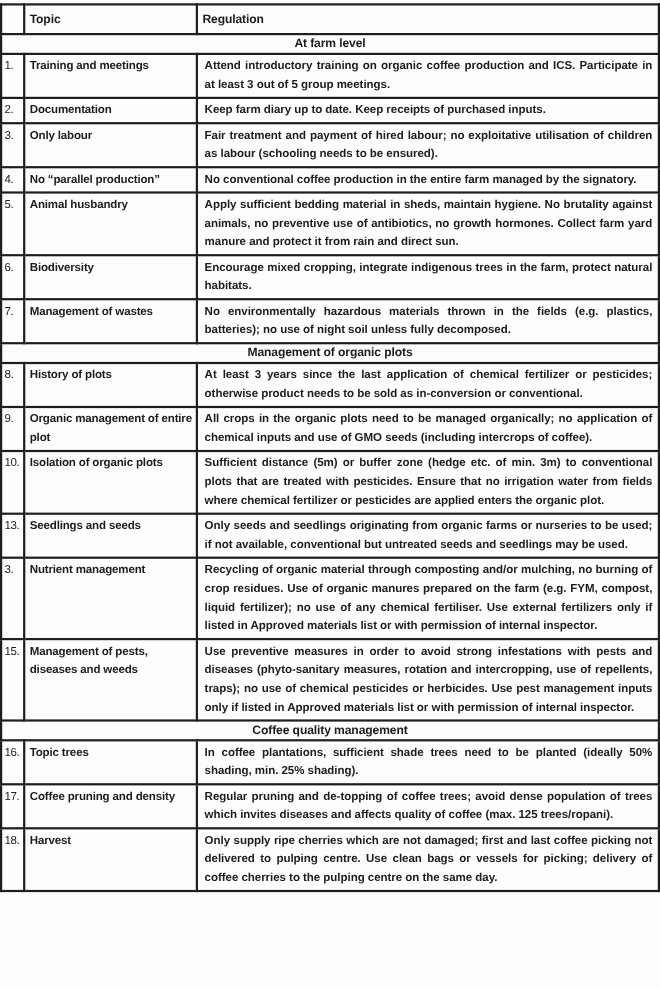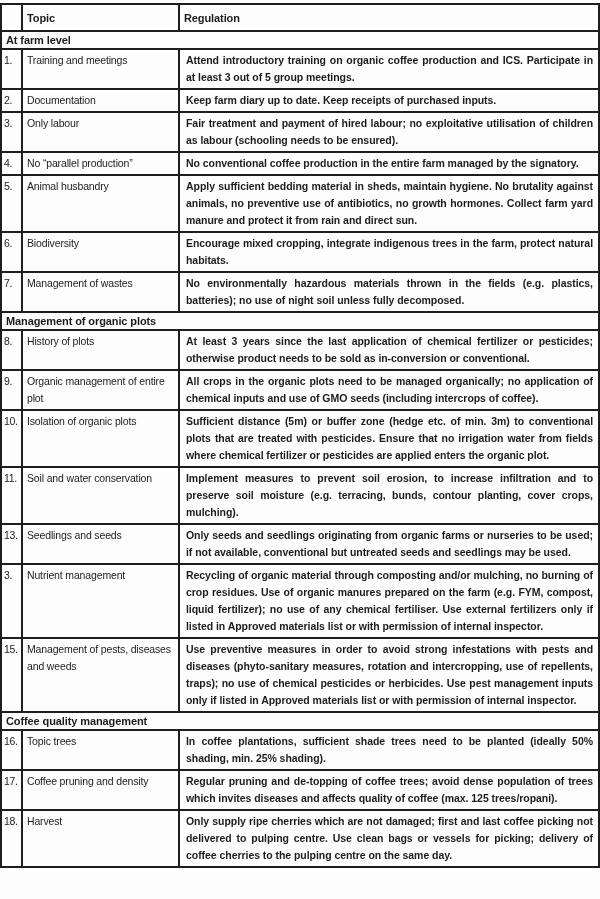--- a/index.html
+++ b/index.html
@@ -41,30 +41,31 @@
     padding: 7px 4px 6px 4px;
     letter-spacing: -0.1px;
   }
   tr.head td.num { padding: 7px 1px 6px 2px; }
   
   tr.section td {
     font-weight: bold;
     font-size: 11px;
     padding: 2px 4px 2px 4px;
     letter-spacing: -0.1px;
+    text-align: center;
   }
   
   td.num {
     font-size: 10.5px;
     padding: 2px 1px 2px 2px;
     line-height: 16px;
     letter-spacing: -0.3px;
   }
   td.topic {
-    font-weight: normal;
+    font-weight: bold;
     font-size: 10.5px;
     padding: 2px 3px 2px 4px;
     line-height: 16.5px;
     letter-spacing: -0.15px;
   }
   td.reg {
     font-size: 10.5px;
     text-align: justify;
     padding: 2px 5px 2px 6px;
     line-height: 17px;
@@ -140,25 +141,20 @@
         <td class="num">9.</td>
         <td class="topic">Organic management of entire plot</td>
         <td class="reg">All crops in the organic plots need to be managed organically; no application of chemical inputs and use of GMO seeds (including intercrops of coffee).</td>
       </tr>
       <tr>
         <td class="num">10.</td>
         <td class="topic">Isolation of organic plots</td>
         <td class="reg">Sufficient distance (5m) or buffer zone (hedge etc. of min. 3m) to conventional plots that are treated with pesticides. Ensure that no irrigation water from fields where chemical fertilizer or pesticides are applied enters the organic plot.</td>
       </tr>
       <tr>
-        <td class="num">11.</td>
-        <td class="topic">Soil and water conservation</td>
-        <td class="reg">Implement measures to prevent soil erosion, to increase infiltration and to preserve soil moisture (e.g. terracing, bunds, contour planting, cover crops, mulching).</td>
-      </tr>
-      <tr>
         <td class="num">13.</td>
         <td class="topic">Seedlings and seeds</td>
         <td class="reg">Only seeds and seedlings originating from organic farms or nurseries to be used; if not available, conventional but untreated seeds and seedlings may be used.</td>
       </tr>
       <tr>
         <td class="num">3.</td>
         <td class="topic">Nutrient management</td>
         <td class="reg">Recycling of organic material through composting and/or mulching, no burning of crop residues. Use of organic manures prepared on the farm (e.g. FYM, compost, liquid fertilizer); no use of any chemical fertiliser. Use external fertilizers only if listed in Approved materials list or with permission of internal inspector.</td>
       </tr>
       <tr>

